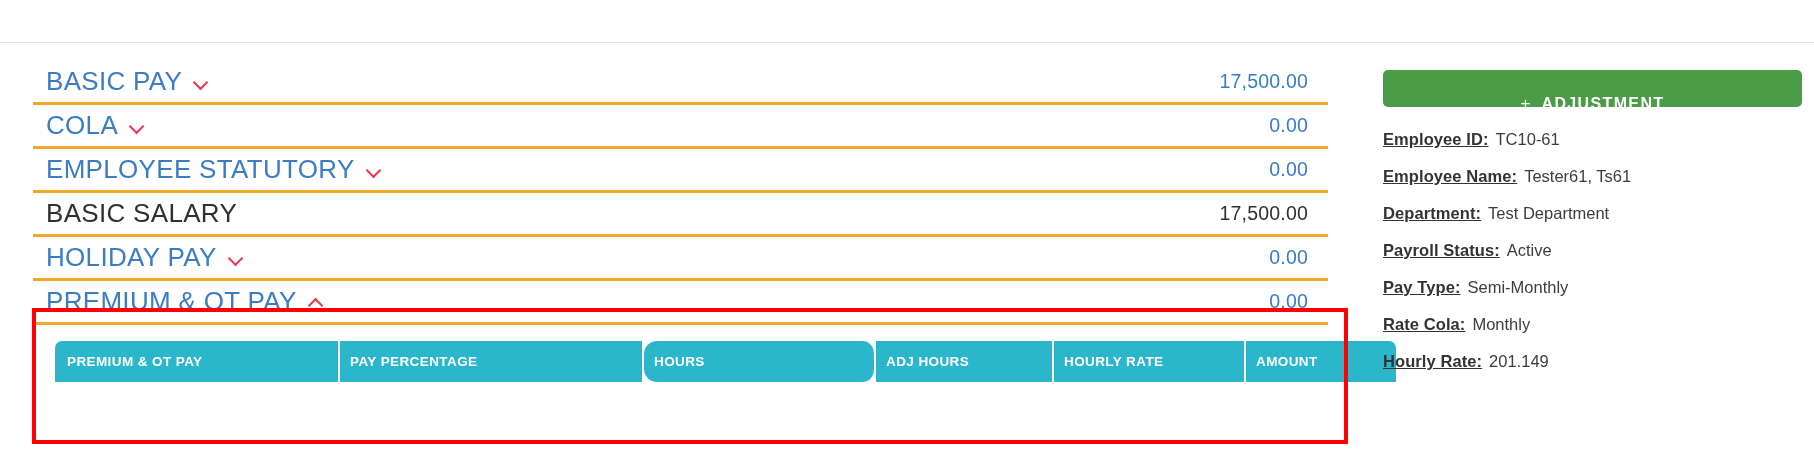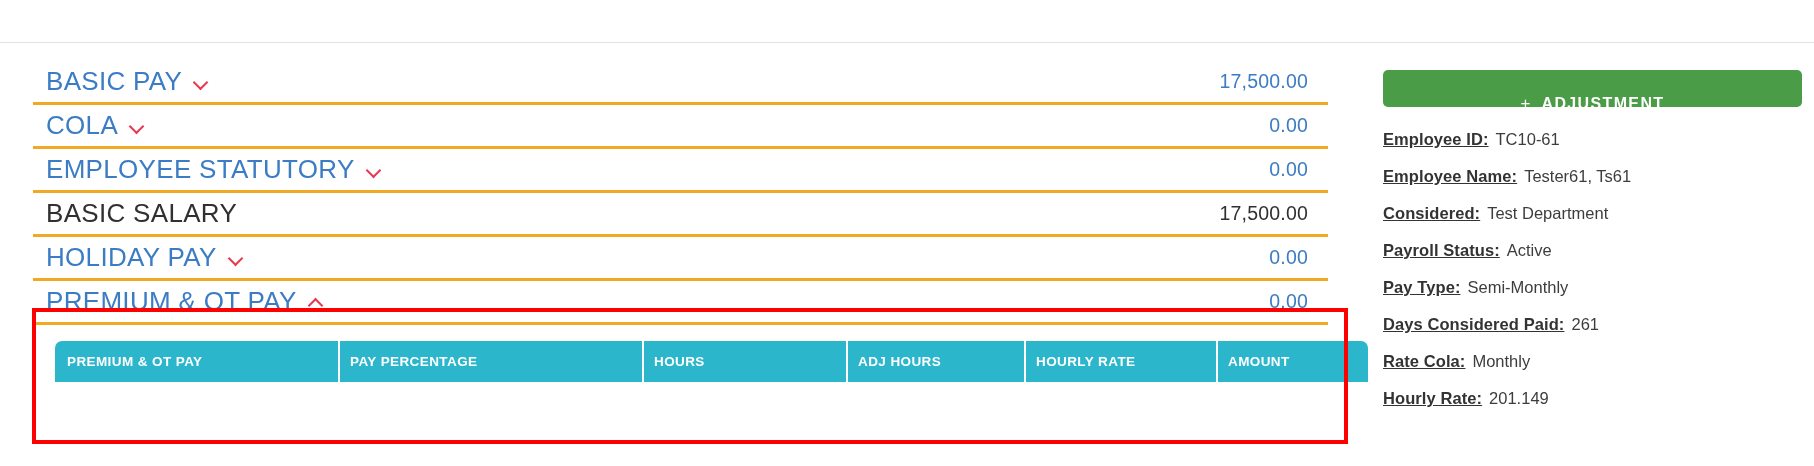--- a/index.html
+++ b/index.html
@@ -261,21 +261,21 @@
           <span class="pay-amount">0.00</span>
         </div>
       </div>
 
     <div class="detail-wrap">
       <table class="detail-table">
         <thead>
           <tr id="detail-head-row">
               <th style="width: 285px;">PREMIUM &amp; OT PAY</th>
               <th style="width: 304px;">PAY PERCENTAGE</th>
-              <th style="width: 204px;">HOURS</th>
+              <th style="width: 232px; border-radius: 13px;">HOURS</th>
               <th style="width: 178px;">ADJ HOURS</th>
               <th style="width: 192px;">HOURLY RATE</th>
               <th style="width: 150px;">AMOUNT</th>
             </tr>
         </thead>
         <tbody id="detail-body"></tbody>
       </table>
     </div>
 
     <div class="highlight-box"></div>
@@ -289,36 +289,32 @@
     <div class="info-list" id="info-list">
         <div class="info-item">
           <span class="info-key">Employee ID:</span>
           <span class="info-val">TC10-61</span>
         </div>
         <div class="info-item">
           <span class="info-key">Employee Name:</span>
           <span class="info-val">Tester61, Ts61</span>
         </div>
         <div class="info-item">
-          <span class="info-key">Considered:</span>
+          <span class="info-key">Department:</span>
           <span class="info-val">Test Department</span>
         </div>
         <div class="info-item">
           <span class="info-key">Payroll Status:</span>
           <span class="info-val">Active</span>
         </div>
         <div class="info-item">
           <span class="info-key">Pay Type:</span>
           <span class="info-val">Semi-Monthly</span>
         </div>
         <div class="info-item">
-          <span class="info-key">Days Considered Paid:</span>
-          <span class="info-val">261</span>
-        </div>
-        <div class="info-item">
           <span class="info-key">Rate Cola:</span>
           <span class="info-val">Monthly</span>
         </div>
         <div class="info-item">
           <span class="info-key">Hourly Rate:</span>
           <span class="info-val">201.149</span>
         </div>
       </div>
   </div>
 

